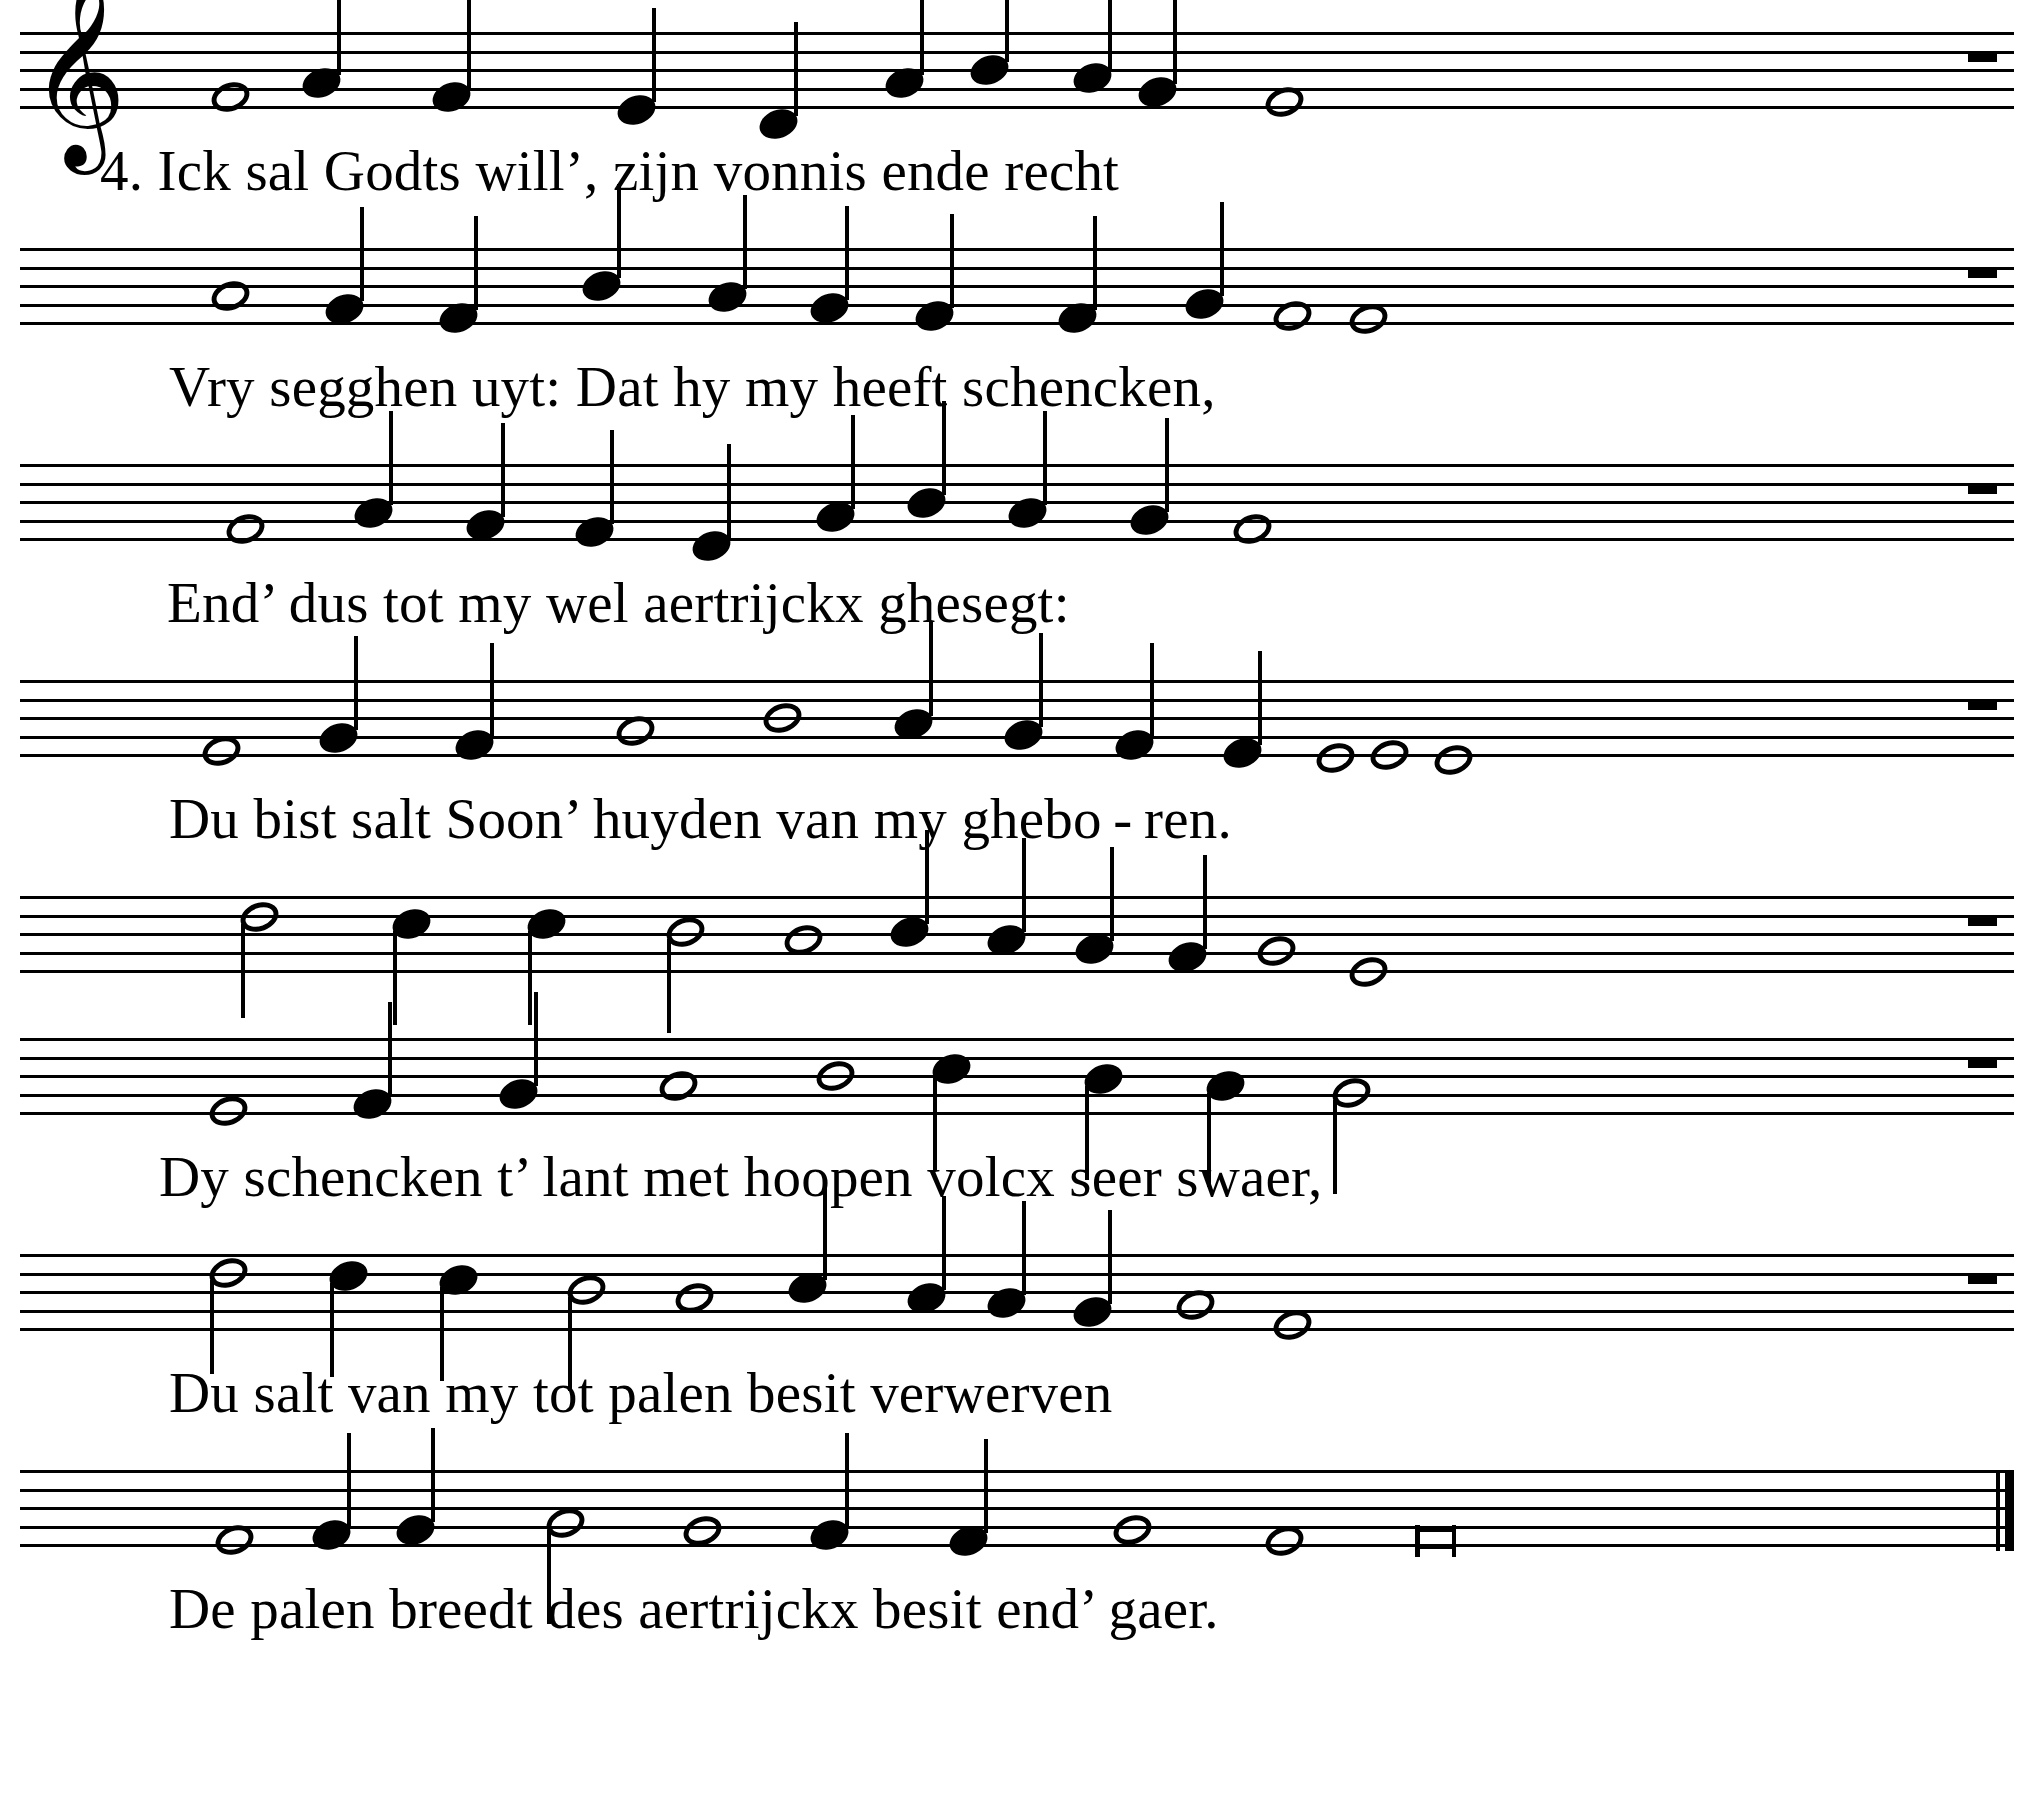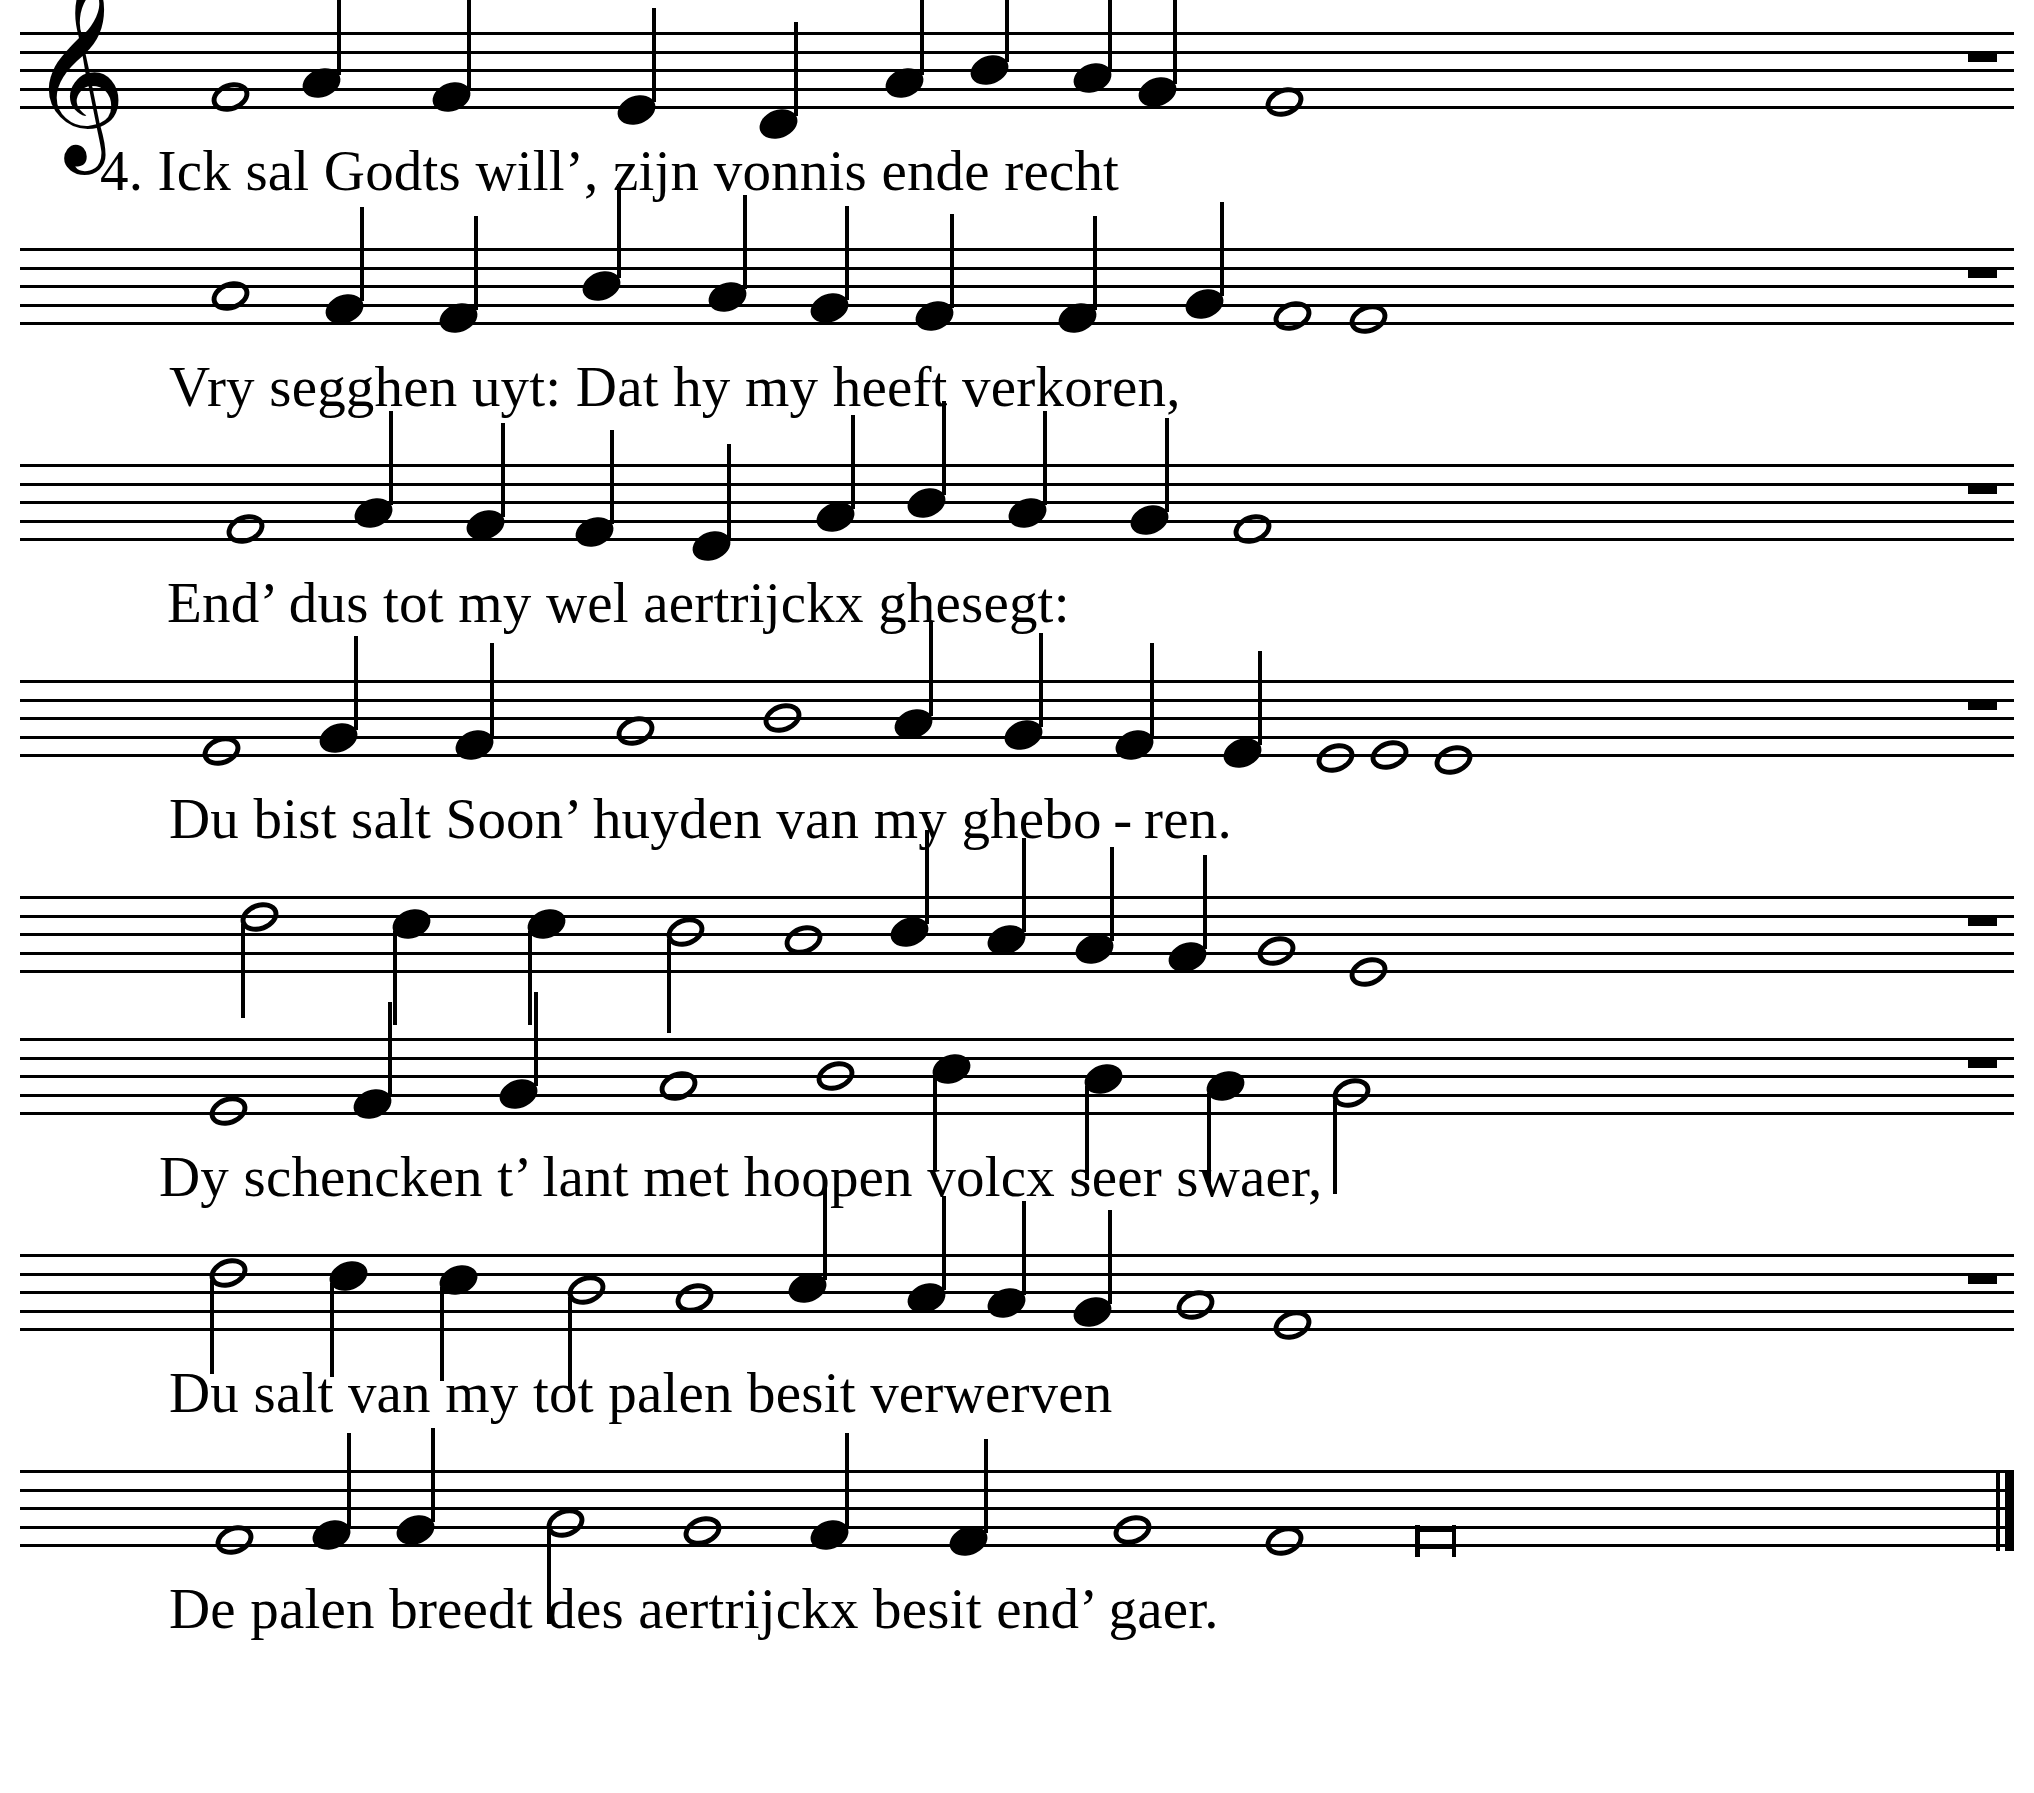--- a/index.html
+++ b/index.html
@@ -247,21 +247,21 @@
             <div class="stem"></div>
           </div>
           <div class="note open nostem" style="left: 1273px; top: 86px;">
             <div class="head"></div>
           </div>
           <div class="note open nostem" style="left: 1349px; top: 89px;">
             <div class="head"></div>
           </div>
           <div class="end-rest" style="right: 37px; top: 51px;"></div>
         </div>
-        <div class="lyric"><span style="left: 169px;">Vry segghen uyt: Dat hy my heeft verkoren,</span></div>
+        <div class="lyric"><span style="left: 169px;">Vry segghen uyt: Dat hy my heeft schencken,</span></div>
       </div>
       <div class="system">
         <div class="stave-wrap">
           <div class="stave">
             <div class="line"></div>
             <div class="line"></div>
             <div class="line"></div>
             <div class="line"></div>
             <div class="line"></div>
           </div>

